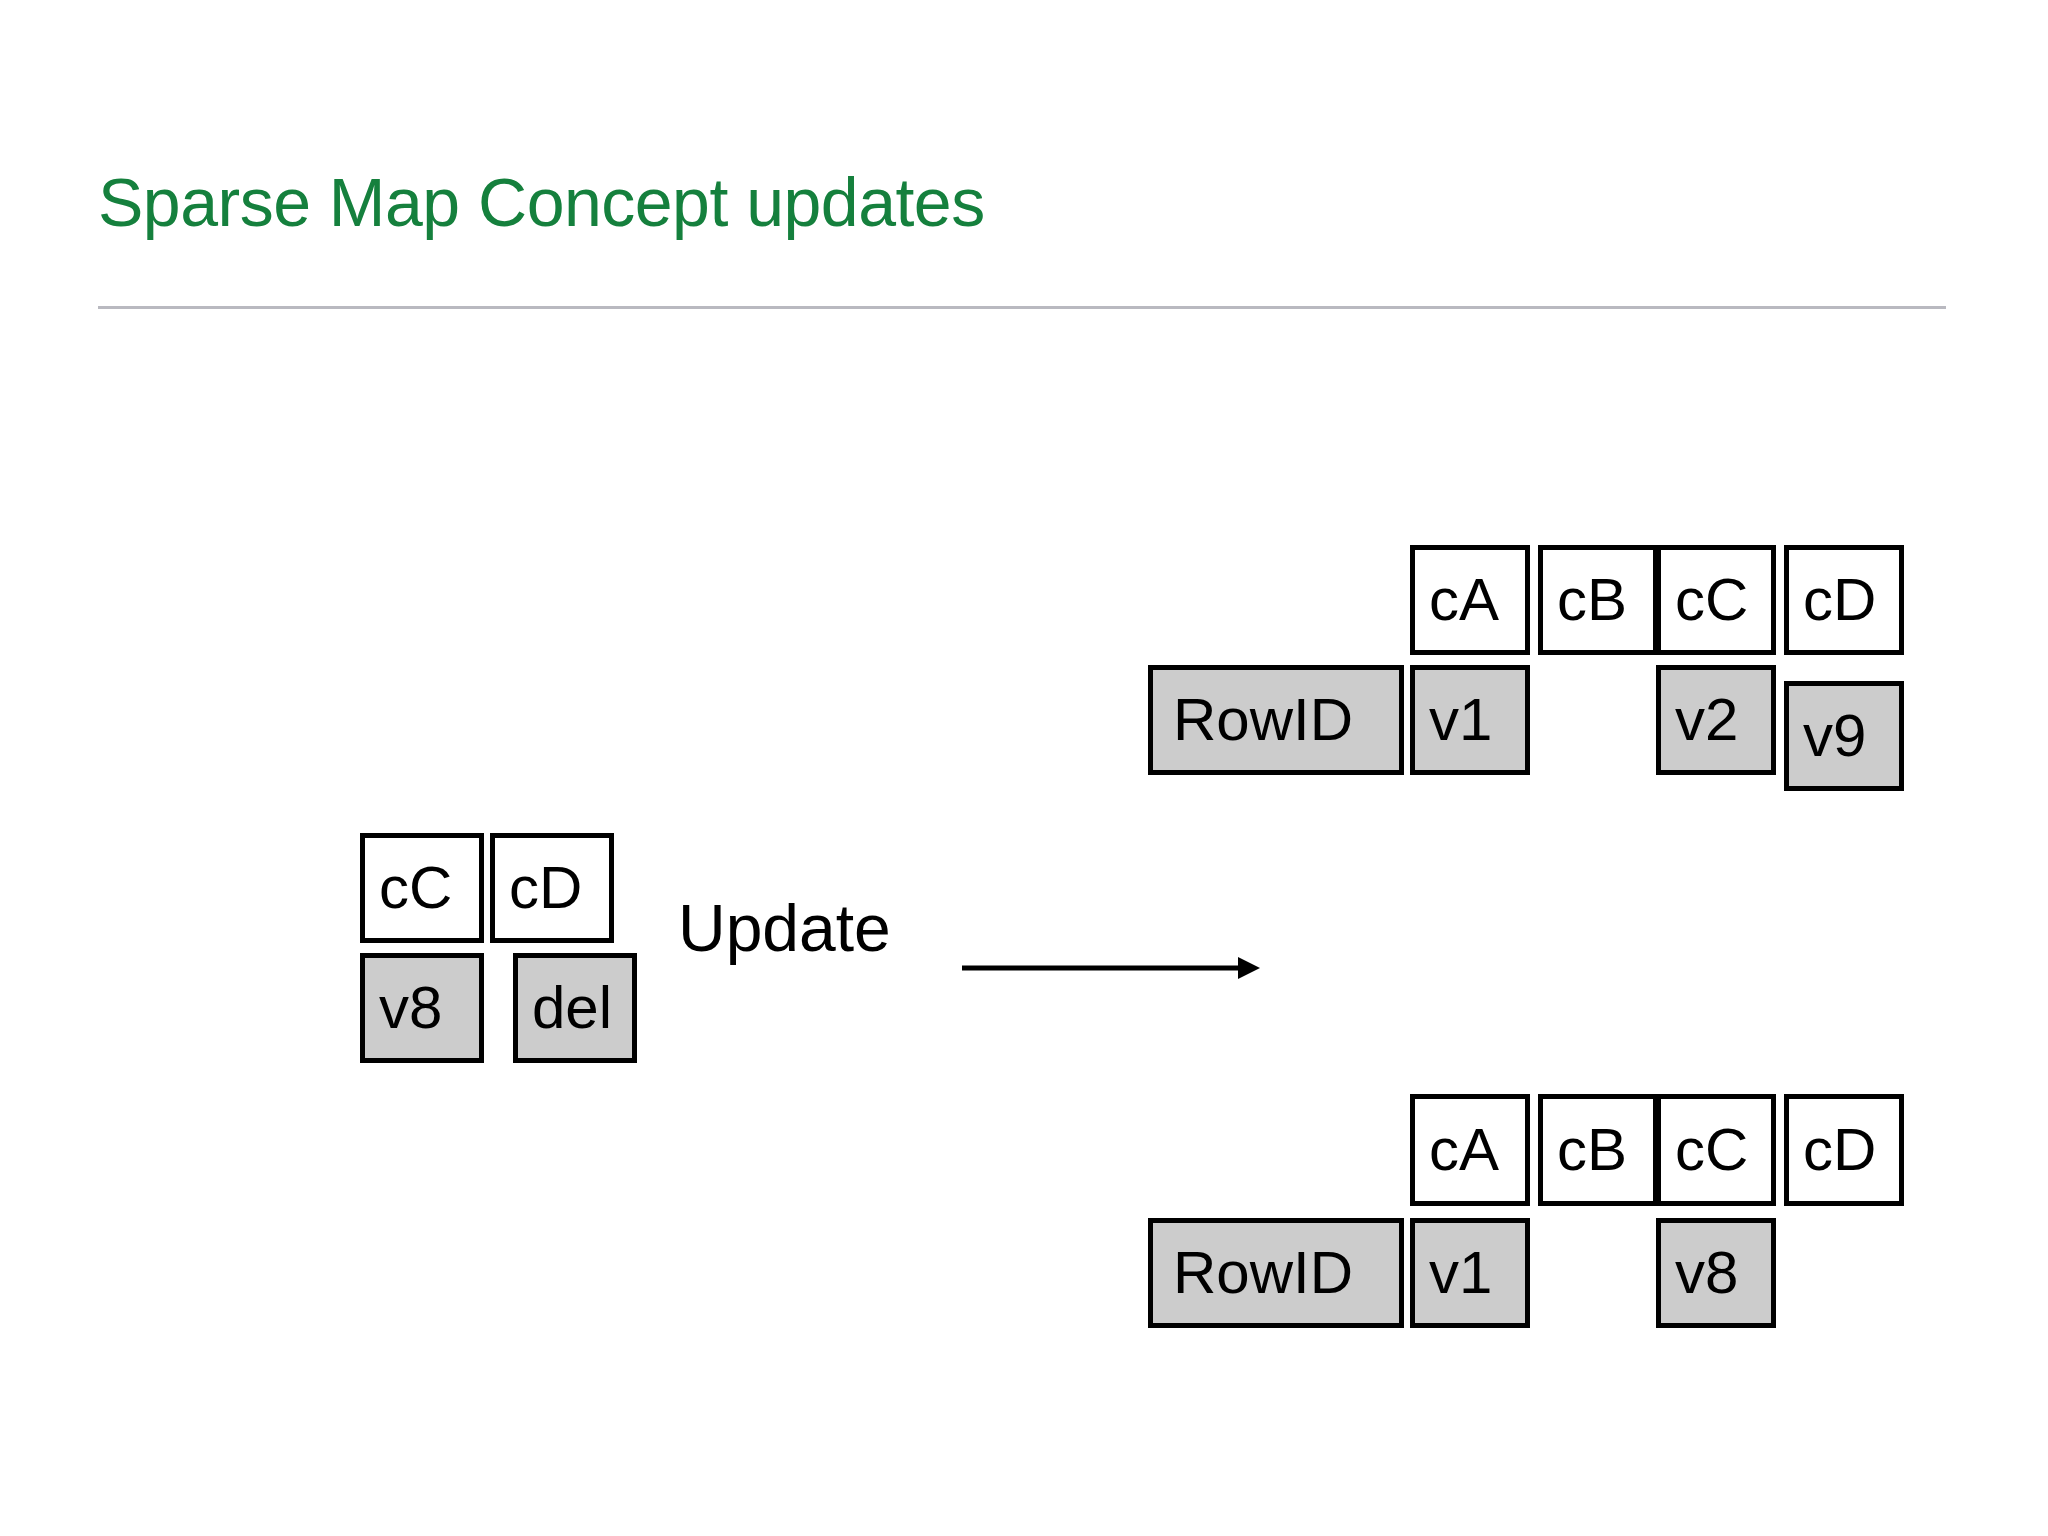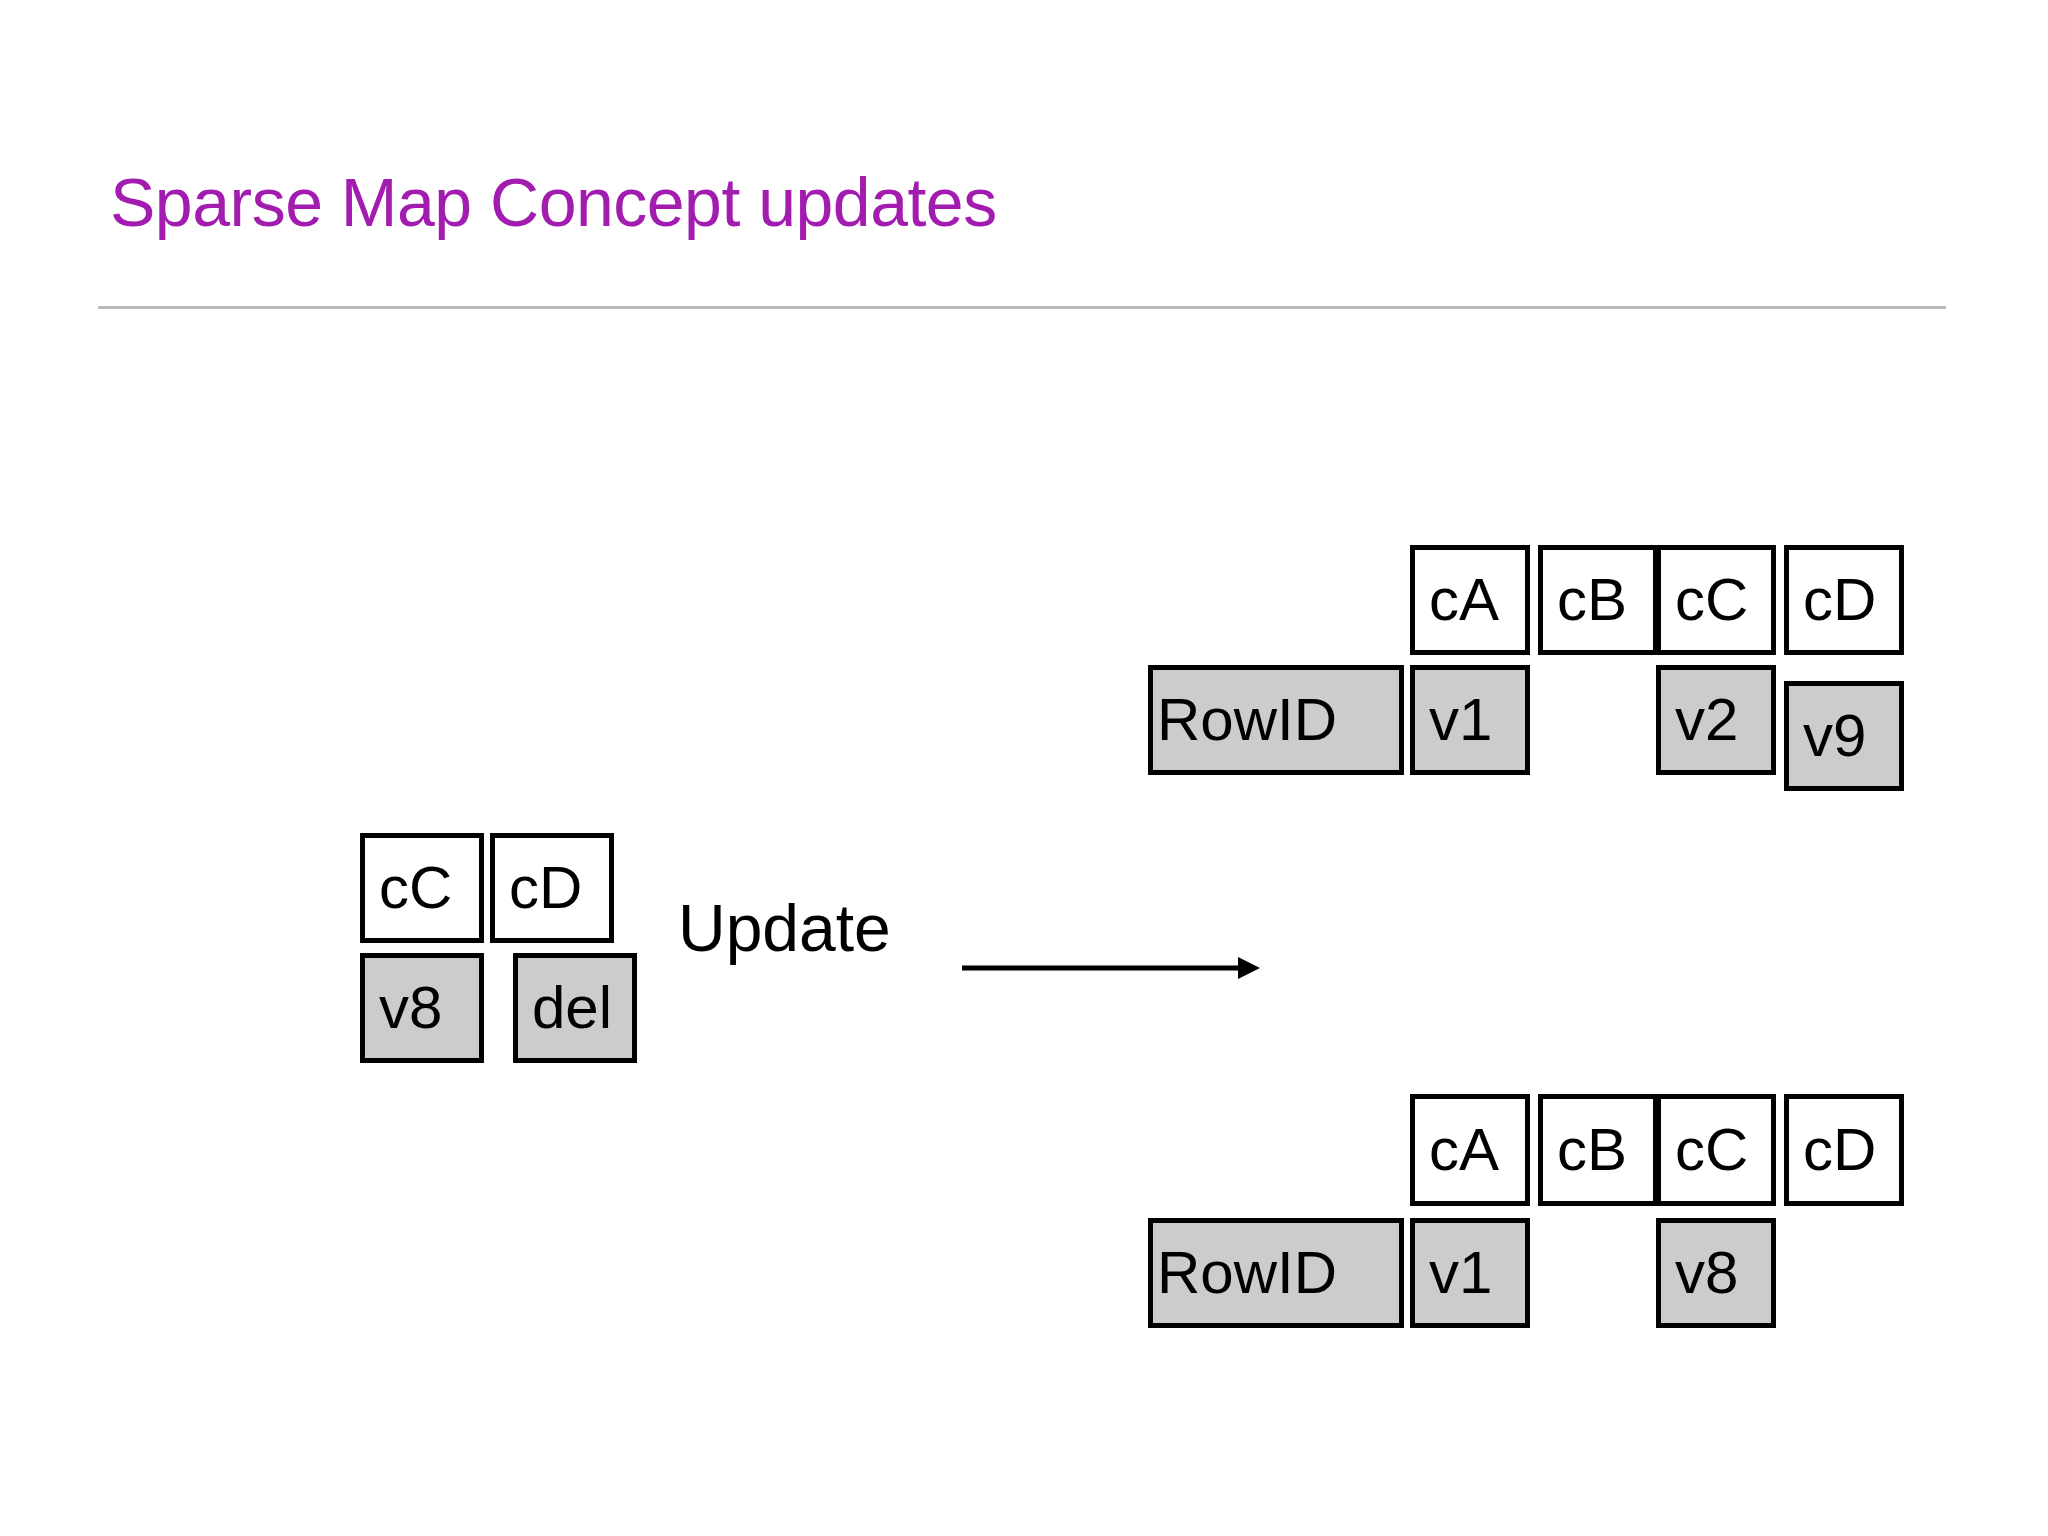--- a/index.html
+++ b/index.html
@@ -18,24 +18,23 @@
   }
 
   
   #slide-title {
     position: absolute;
     left: 98px;
     top: 168px;
     font-size: 68px;
     line-height: 1.0;
     font-weight: 400;
-    color: #a21caf;
+    color: #15803d;
     letter-spacing: -0.5px;
     white-space: nowrap;
-    margin-left: 12px;
   }
   #title-rule {
     position: absolute;
     left: 98px;
     top: 306px;
     width: 1848px;
     height: 3px;
     background: #b9b9c0;
   }
 
@@ -53,21 +52,21 @@
     padding-left: 14px;
     white-space: nowrap;
   }
   .cell.header {
     background: #ffffff;
   }
   .cell.value {
     background: #cccccc;
   }
   .cell.rowid {
-    padding-left: 4px;
+    padding-left: 20px;
   }
   .cell.empty {
     border: none;
     background: transparent;
   }
 
   
   #update-label {
     position: absolute;
     left: 678px;

